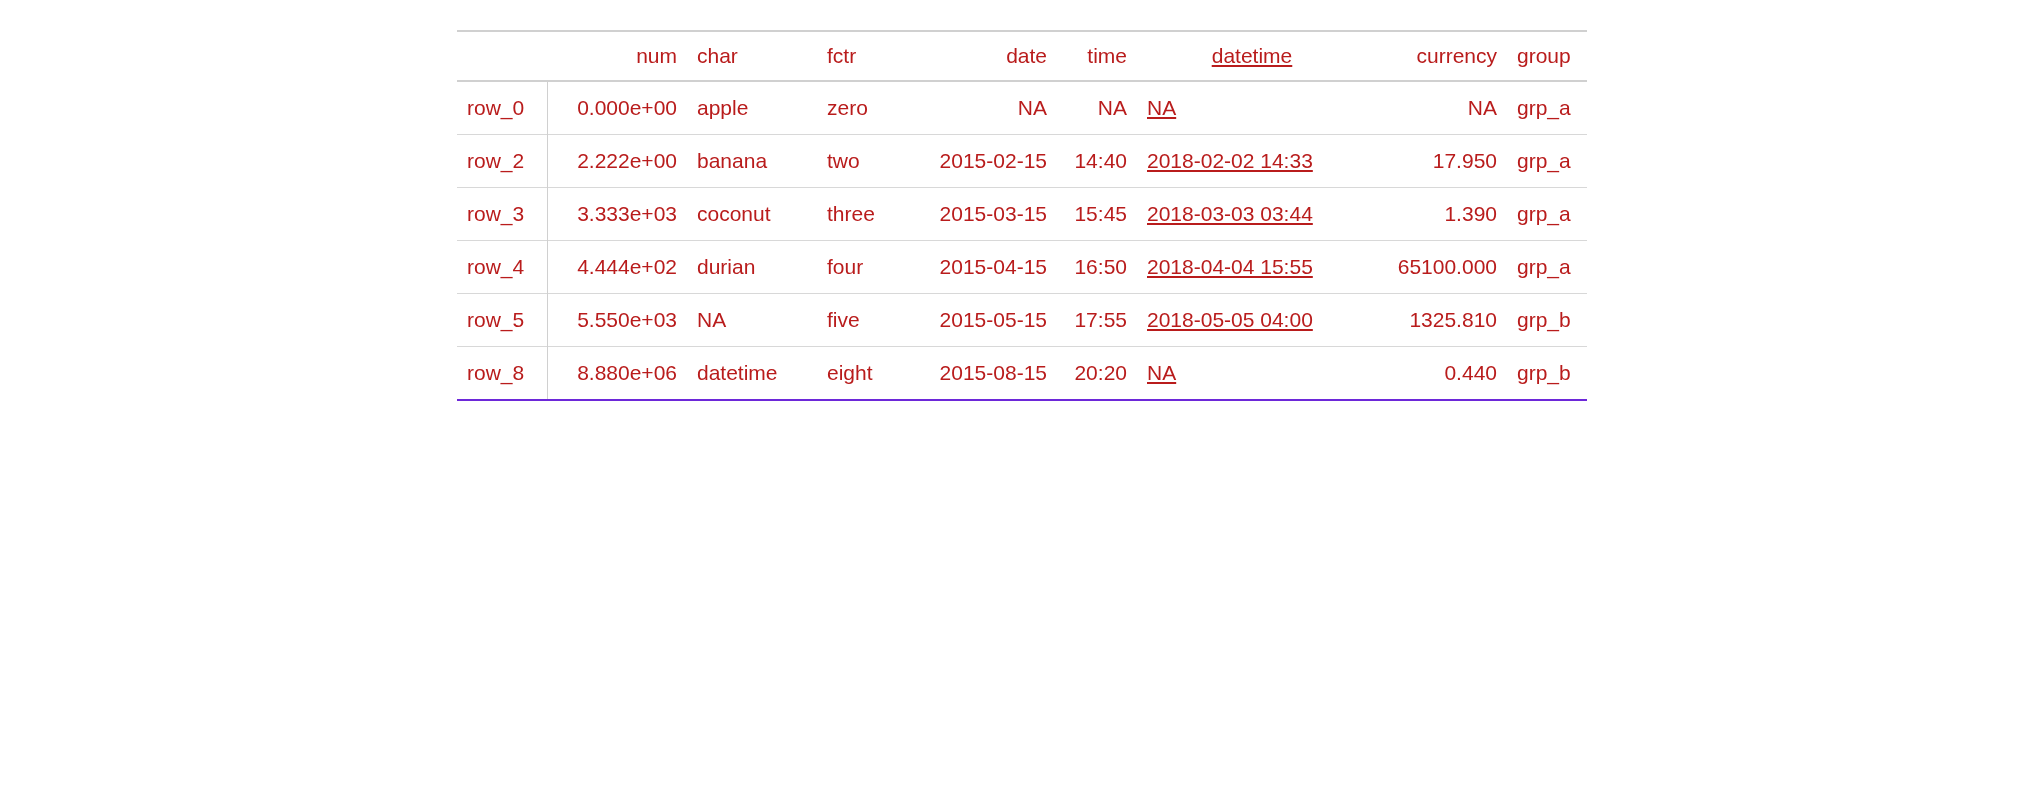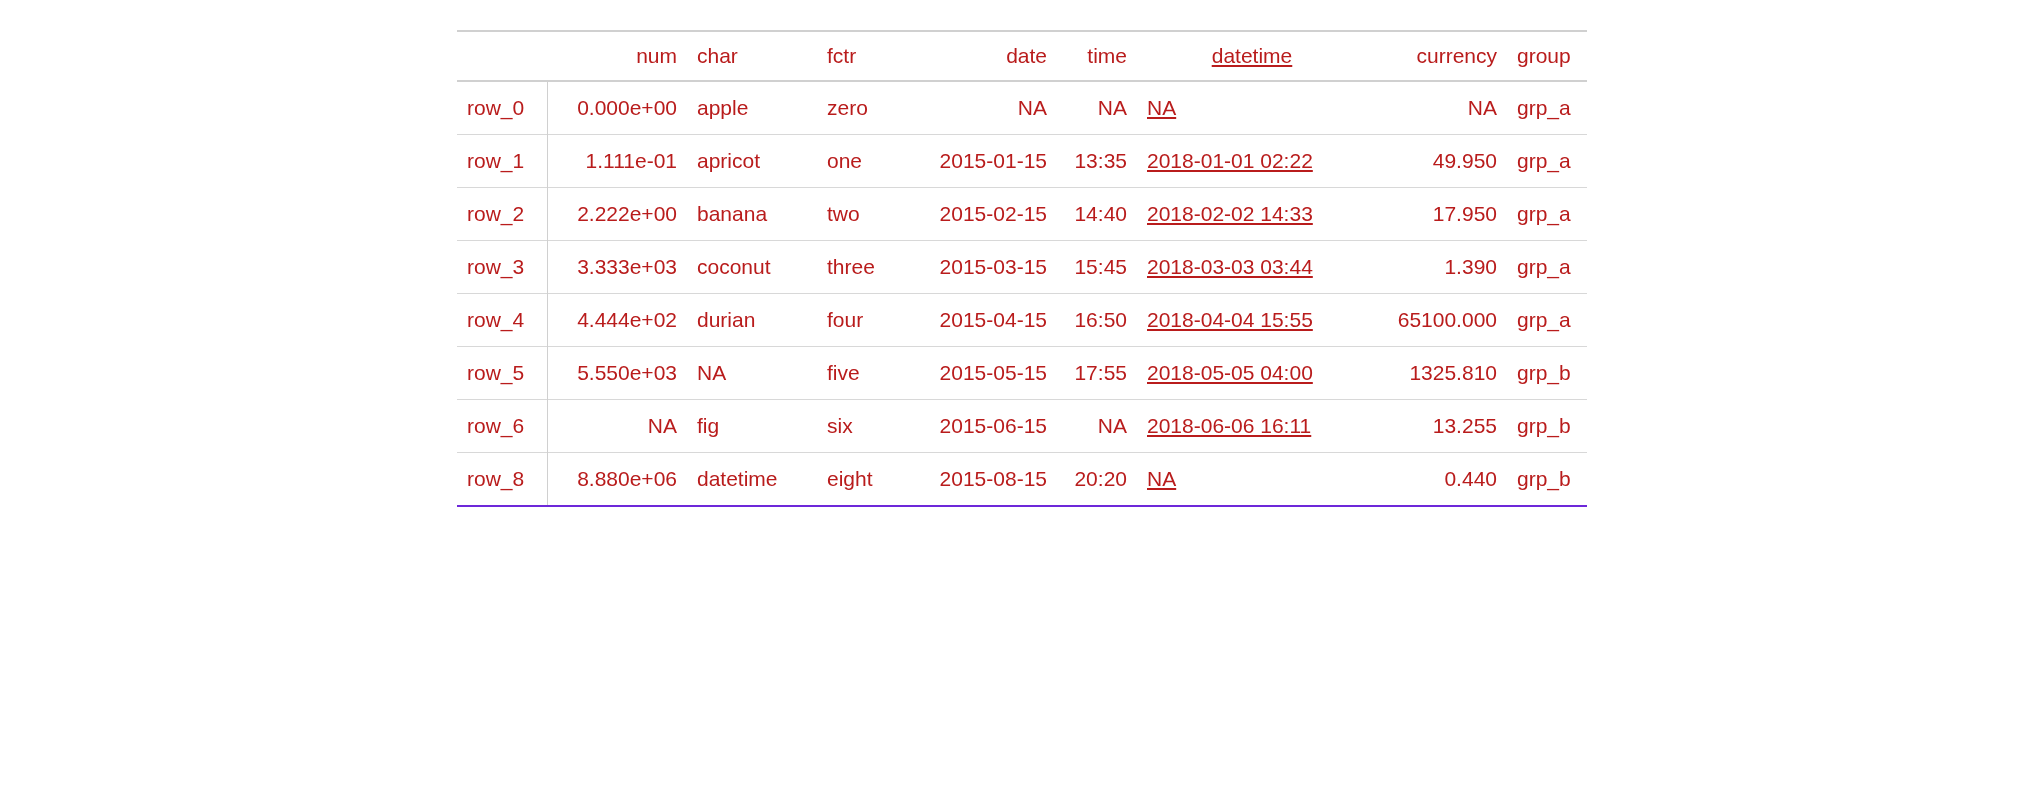--- a/index.html
+++ b/index.html
@@ -110,31 +110,20 @@
           <td class="col-num">0.000e+00</td>
           <td class="col-char">apple</td>
           <td class="col-fctr">zero</td>
           <td class="col-date">NA</td>
           <td class="col-time">NA</td>
           <td class="col-datetime">NA</td>
           <td class="col-currency">NA</td>
           <td class="col-group">grp_a</td>
         </tr>
         <tr>
-          <td class="stub-col">row_1</td>
-          <td class="col-num">1.111e-01</td>
-          <td class="col-char">apricot</td>
-          <td class="col-fctr">one</td>
-          <td class="col-date">2015-01-15</td>
-          <td class="col-time">13:35</td>
-          <td class="col-datetime">2018-01-01 02:22</td>
-          <td class="col-currency">49.950</td>
-          <td class="col-group">grp_a</td>
-        </tr>
-        <tr>
           <td class="stub-col">row_2</td>
           <td class="col-num">2.222e+00</td>
           <td class="col-char">banana</td>
           <td class="col-fctr">two</td>
           <td class="col-date">2015-02-15</td>
           <td class="col-time">14:40</td>
           <td class="col-datetime">2018-02-02 14:33</td>
           <td class="col-currency">17.950</td>
           <td class="col-group">grp_a</td>
         </tr>
@@ -165,31 +154,20 @@
           <td class="col-num">5.550e+03</td>
           <td class="col-char">NA</td>
           <td class="col-fctr">five</td>
           <td class="col-date">2015-05-15</td>
           <td class="col-time">17:55</td>
           <td class="col-datetime">2018-05-05 04:00</td>
           <td class="col-currency">1325.810</td>
           <td class="col-group">grp_b</td>
         </tr>
         <tr>
-          <td class="stub-col">row_6</td>
-          <td class="col-num">NA</td>
-          <td class="col-char">fig</td>
-          <td class="col-fctr">six</td>
-          <td class="col-date">2015-06-15</td>
-          <td class="col-time">NA</td>
-          <td class="col-datetime">2018-06-06 16:11</td>
-          <td class="col-currency">13.255</td>
-          <td class="col-group">grp_b</td>
-        </tr>
-        <tr>
           <td class="stub-col">row_8</td>
           <td class="col-num">8.880e+06</td>
           <td class="col-char">datetime</td>
           <td class="col-fctr">eight</td>
           <td class="col-date">2015-08-15</td>
           <td class="col-time">20:20</td>
           <td class="col-datetime">NA</td>
           <td class="col-currency">0.440</td>
           <td class="col-group">grp_b</td>
         </tr>

